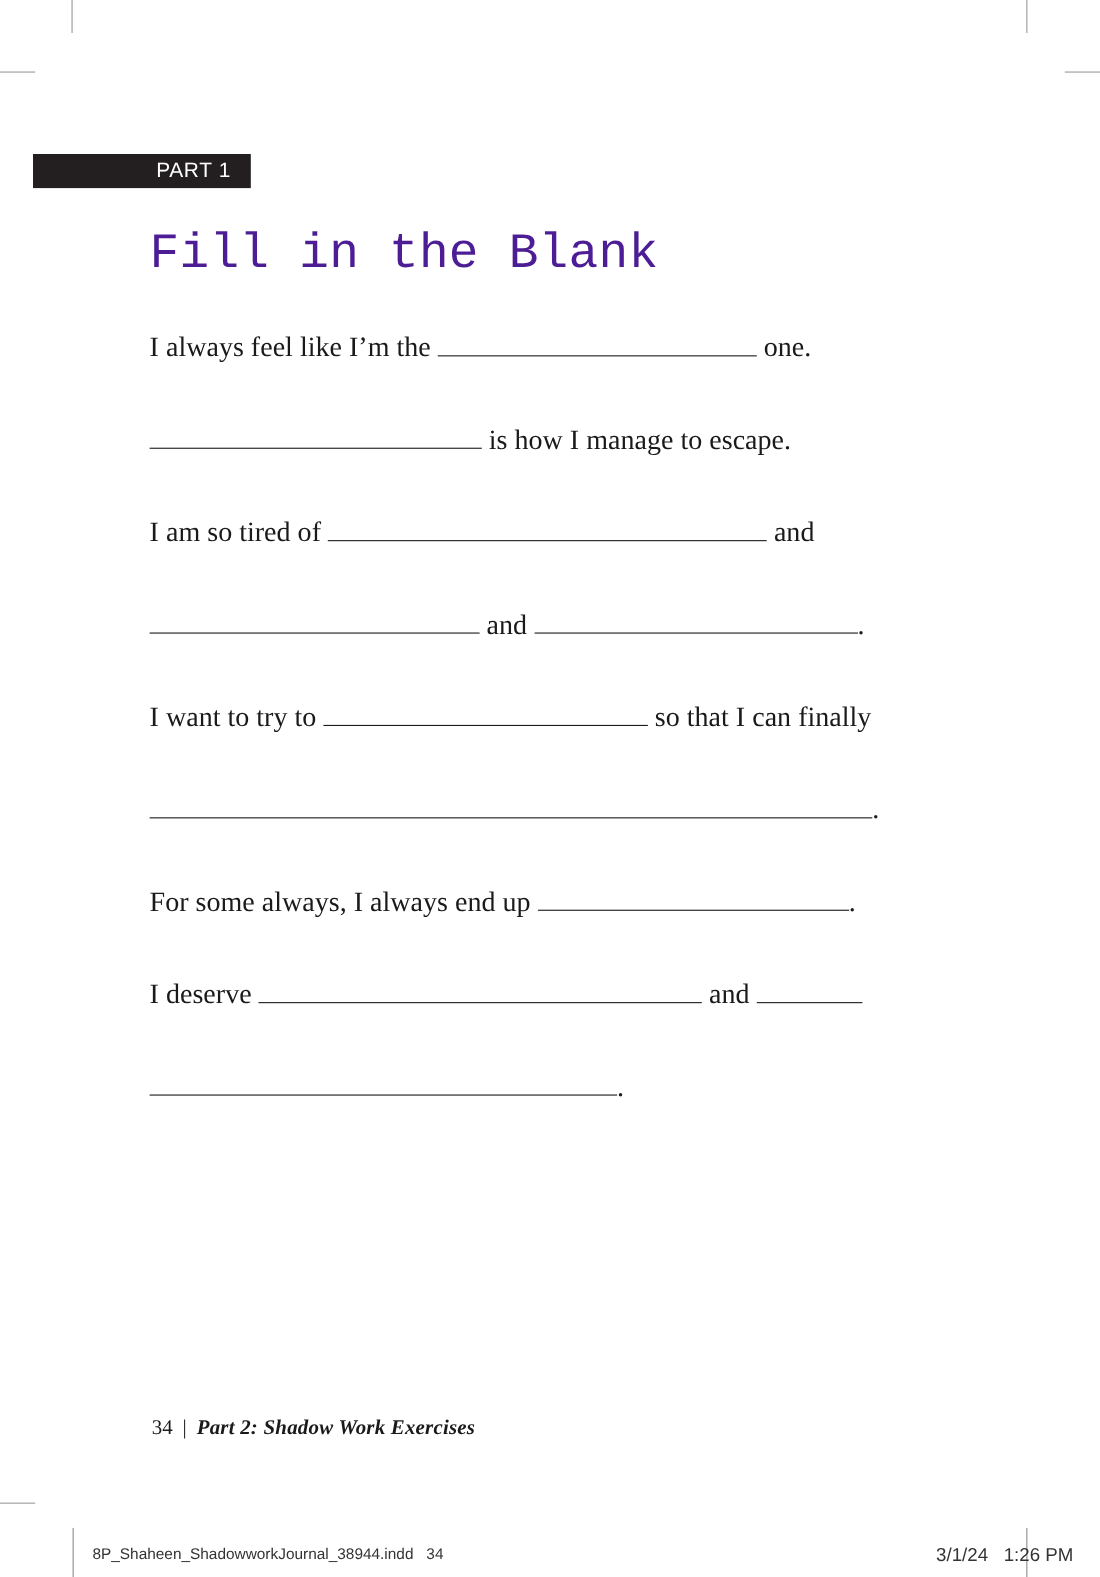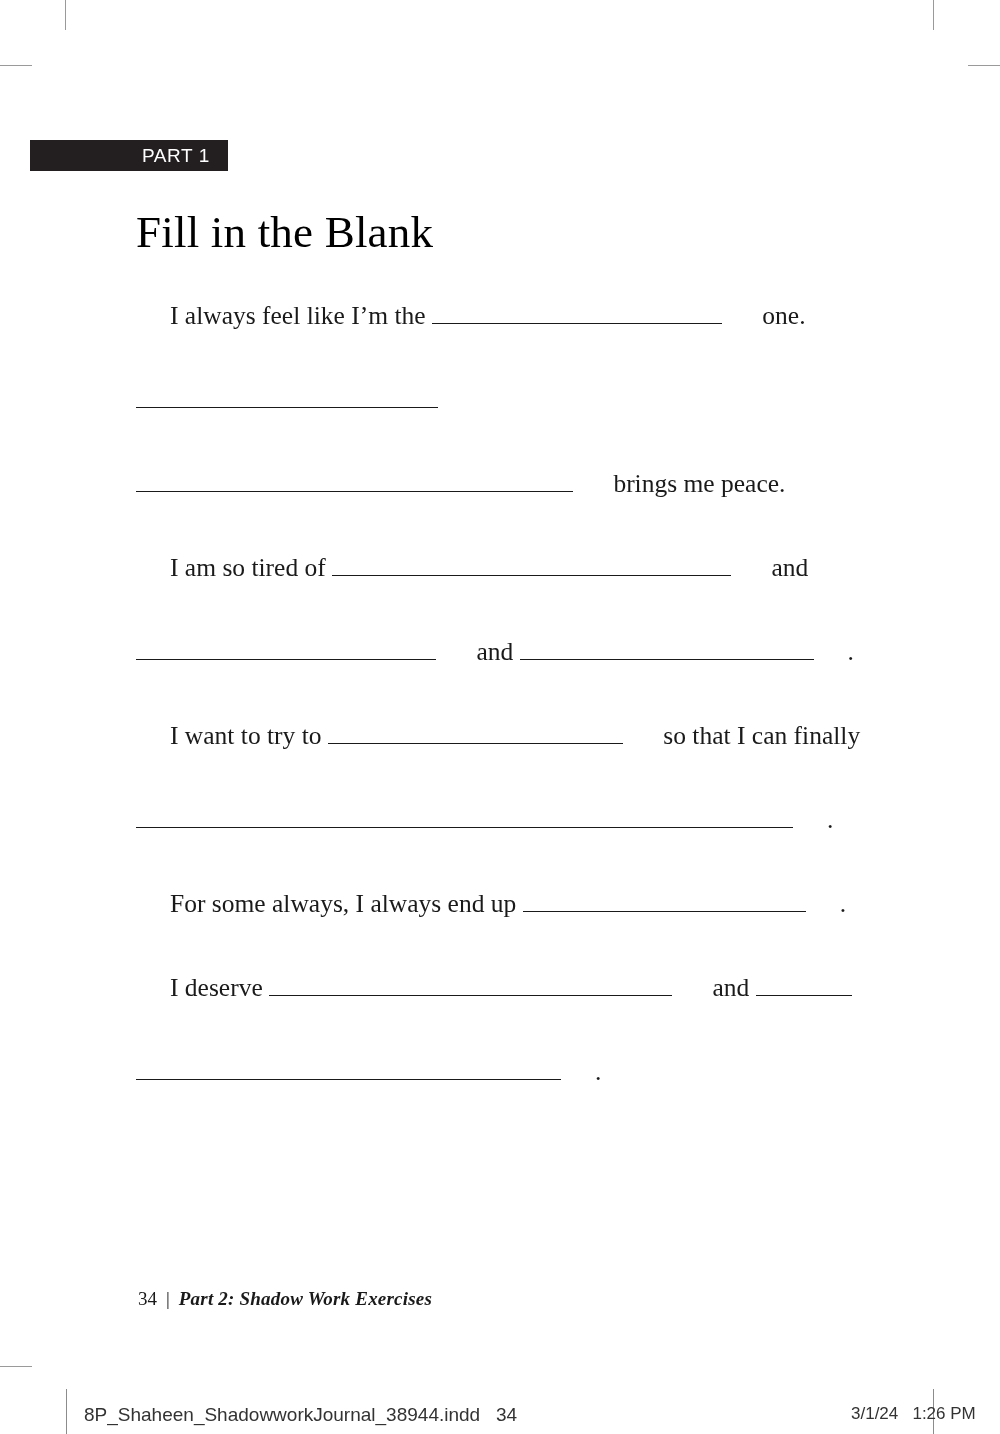--- a/index.html
+++ b/index.html
@@ -59,25 +59,25 @@
     font-size: 19px;
     letter-spacing: 0.6px;
     line-height: 1;
   }
 
   
   .page-title {
     position: absolute;
     left: 136px;
     top: 206px;
-    font-family: Liberation Serif, serif;
+    font-family: Liberation Mono, monospace;
     font-size: 45px;
     font-weight: normal;
     letter-spacing: 0.2px;
-    color: #000000;
+    color: #4c1d95;
     margin: 0;
     white-space: nowrap;
   }
 
   
   .prompts {
     position: absolute;
     left: 136px;
     top: 300px;
     width: 700px;
@@ -88,21 +88,20 @@
   .prompt-line {
     display: flex;
     align-items: baseline;
     font-size: 25.5px;
     line-height: 1;
     height: 84px;
     white-space: nowrap;
   }
   .txt {
     white-space: pre;
-    margin-left: 34px;
   }
   
   .blank {
     display: inline-block;
     border-bottom: 1.6px solid #1a1a1a;
     height: 0.92em;
     flex: none;
   }
 
   
@@ -141,21 +140,21 @@
     top: 1389px;
     width: 1px;
     height: 45px;
     background: #8c8c8c;
   }
   .slug-file {
     position: absolute;
     left: 84px;
     top: 1404px;
     font-family: "Liberation Sans", sans-serif;
-    font-size: 19px;
+    font-size: 14px;
     color: #333333;
     white-space: pre;
   }
   .slug-date {
     position: absolute;
     left: 833px;
     top: 1404px;
     font-family: "Liberation Sans", sans-serif;
     font-size: 17px;
     color: #333333;
@@ -184,26 +183,21 @@
       <div class="prompt">
         <div class="prompt-line">
           <span class="txt">I always feel like I’m the </span>
           <span class="blank" style="width: 290px;"></span>
           <span class="txt"> one.</span>
         </div>
       </div>
       <div class="prompt">
         <div class="prompt-line">
           <span class="blank" style="width: 302px;"></span>
-        </div>
-      </div>
-      <div class="prompt">
-        <div class="prompt-line">
-          <span class="blank" style="width: 437px;"></span>
-          <span class="txt"> brings me peace.</span>
+          <span class="txt"> is how I manage to escape.</span>
         </div>
       </div>
       <div class="prompt">
         <div class="prompt-line">
           <span class="txt">I am so tired of </span>
           <span class="blank" style="width: 399px;"></span>
           <span class="txt"> and</span>
         </div>
         <div class="prompt-line">
           <span class="blank" style="width: 300px;"></span>

